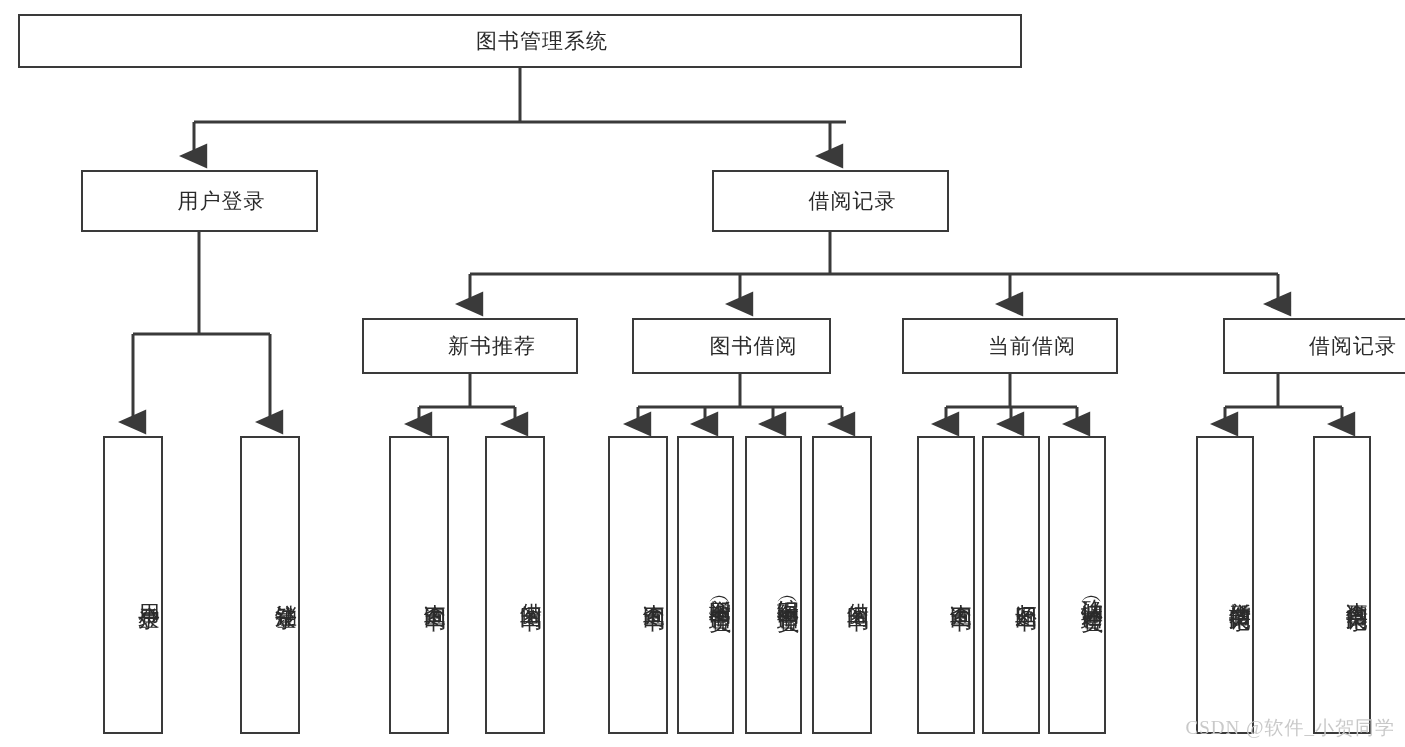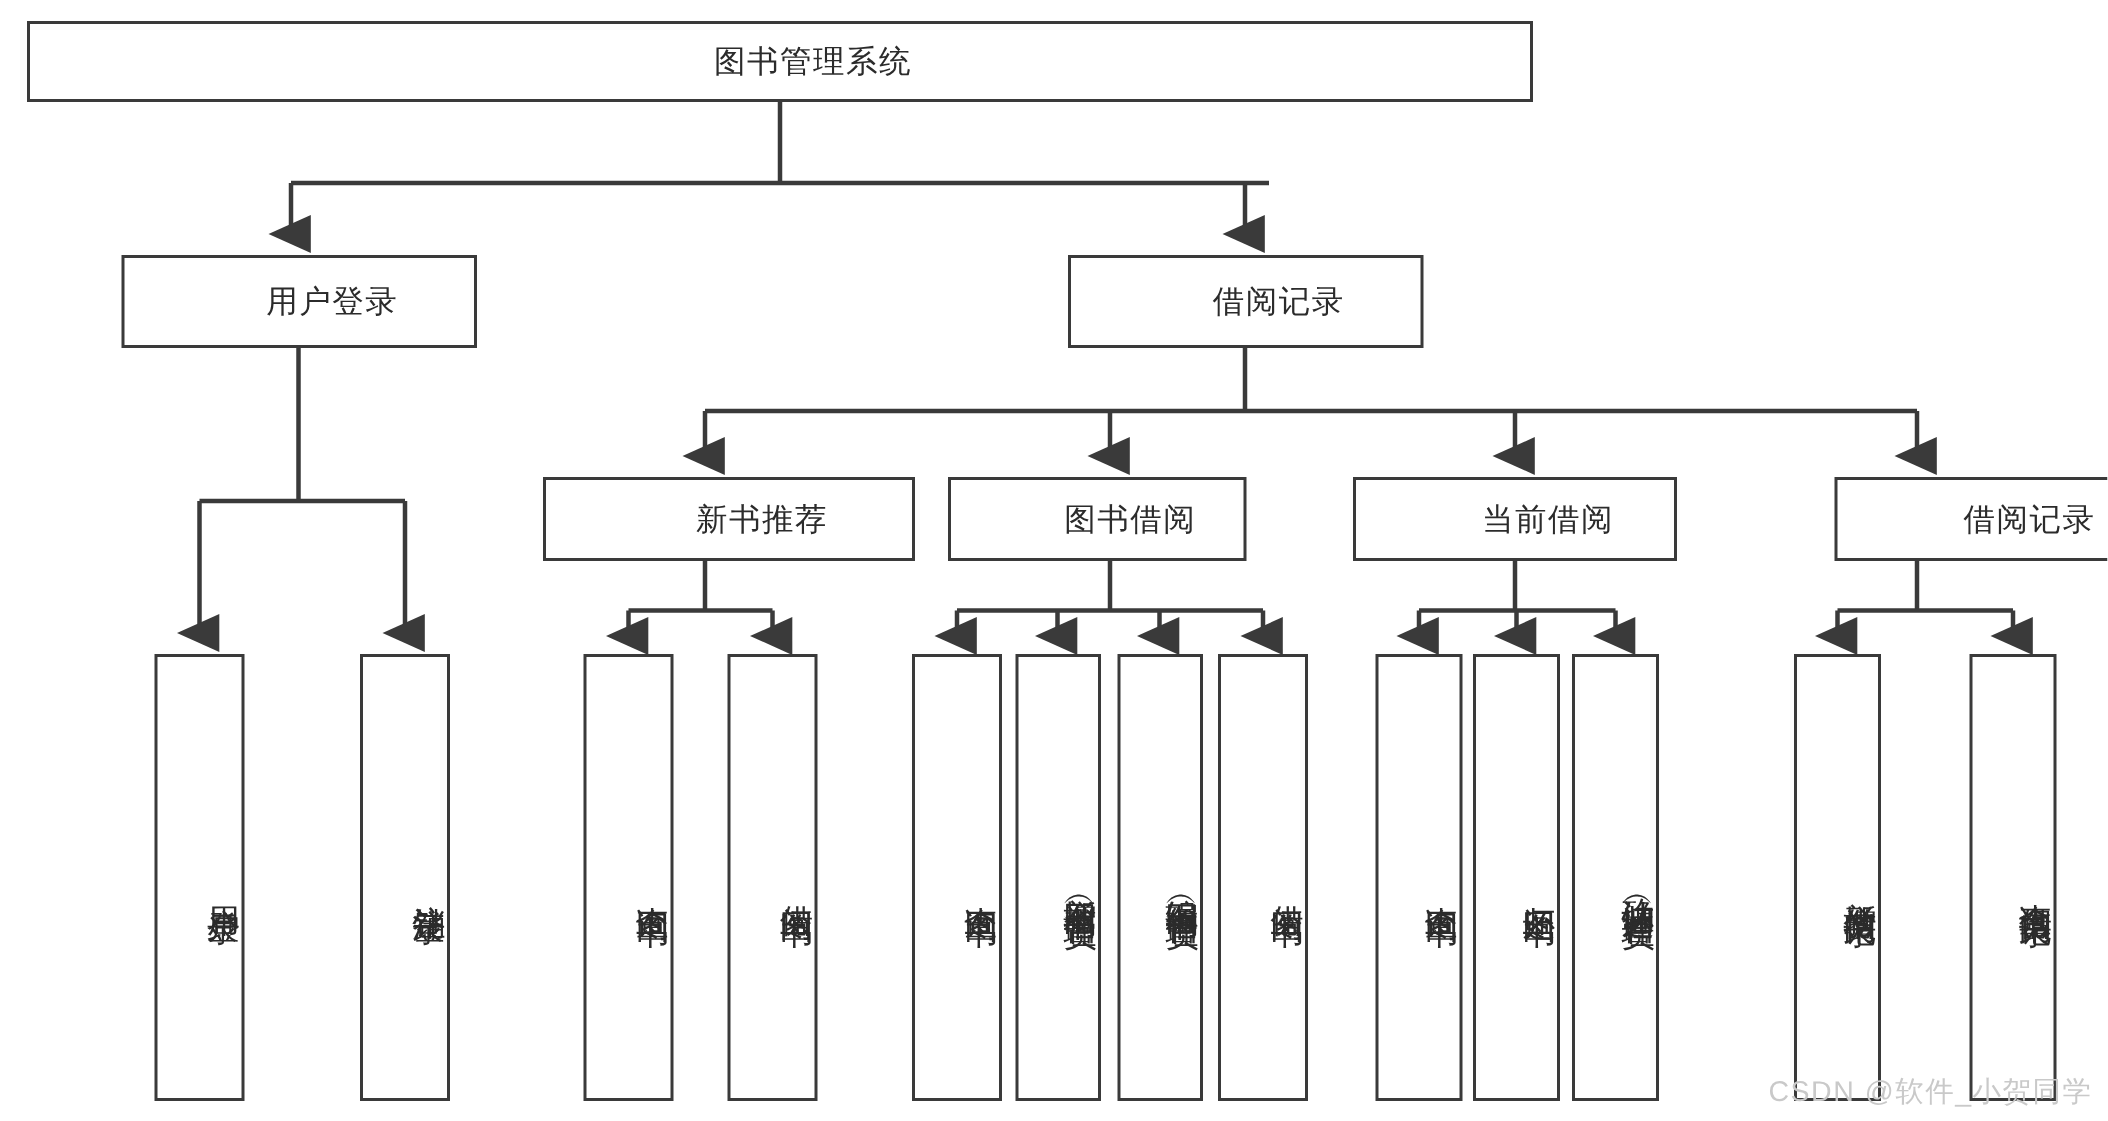--- a/index.html
+++ b/index.html
@@ -56,20 +56,21 @@
     white-space: nowrap;
   }
   #watermark {
     position: absolute;
     right: 10px;
     bottom: 6px;
     font-size: 19px;
     color: #c9c9c9;
     letter-spacing: 1px;
     white-space: nowrap;
+    font-family: Liberation Serif, serif;
   }
 </style>
 </head>
 <body>
 
 <div id="canvas">
 
   <svg id="edges" viewBox="0 0 1405 747" width="1405" height="747">
     <defs>
       <marker id="arrow" markerWidth="12" markerHeight="12" refX="4.2" refY="5" orient="auto" markerUnits="strokeWidth">
@@ -124,21 +125,21 @@
     <span>图书管理系统</span>
   </div>
 
   <div class="node horiz" id="node-l2-0" style="left: 81px; top: 170px; width: 237px; height: 62px;">
     <span>用户登录</span>
   </div>
   <div class="node horiz" id="node-l2-1" style="left: 712px; top: 170px; width: 237px; height: 62px;">
     <span>借阅记录</span>
   </div>
 
-  <div class="node horiz" id="node-l3-0" style="left: 362px; top: 318px; width: 248px; height: 56px;">
+  <div class="node horiz" id="node-l3-0" style="left: 362px; top: 318px; width: 216px; height: 56px;">
     <span>新书推荐</span>
   </div>
   <div class="node horiz" id="node-l3-1" style="left: 632px; top: 318px; width: 199px; height: 56px;">
     <span>图书借阅</span>
   </div>
   <div class="node horiz" id="node-l3-2" style="left: 902px; top: 318px; width: 216px; height: 56px;">
     <span>当前借阅</span>
   </div>
   <div class="node horiz" id="node-l3-3" style="left: 1223px; top: 318px; width: 216px; height: 56px;">
     <span>借阅记录</span>

